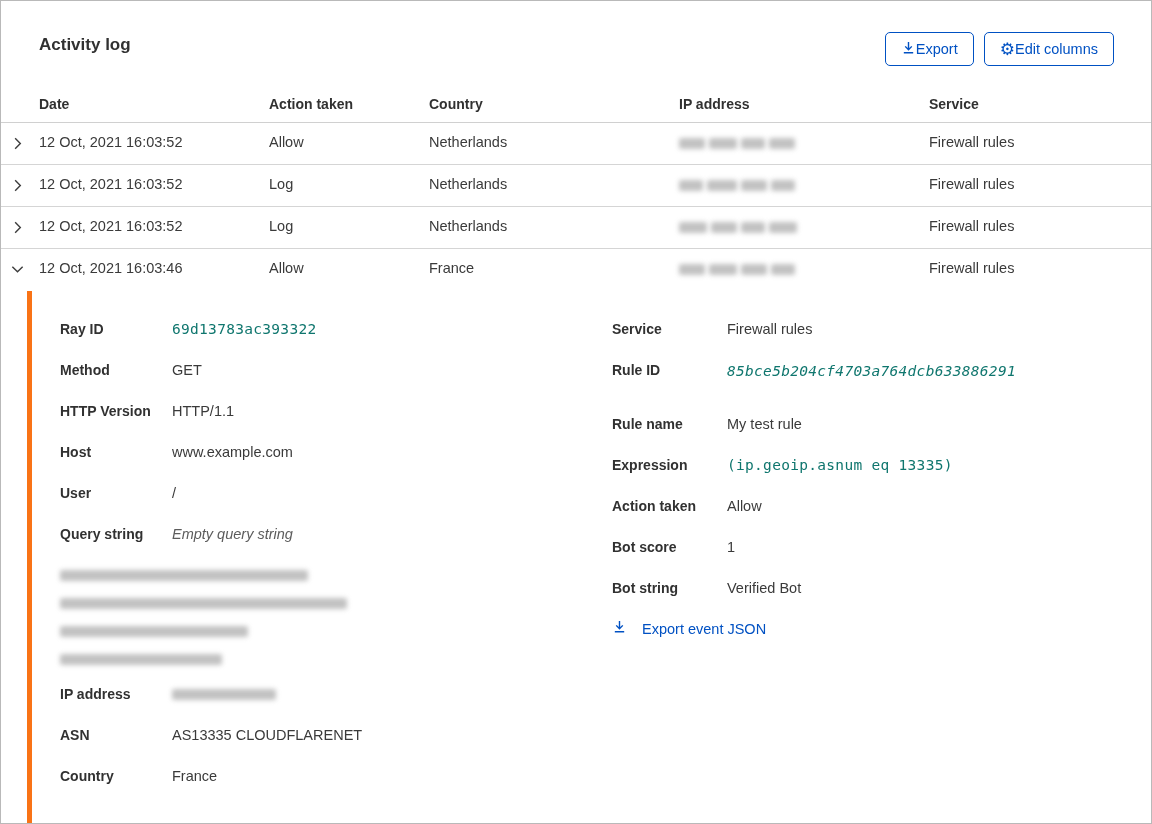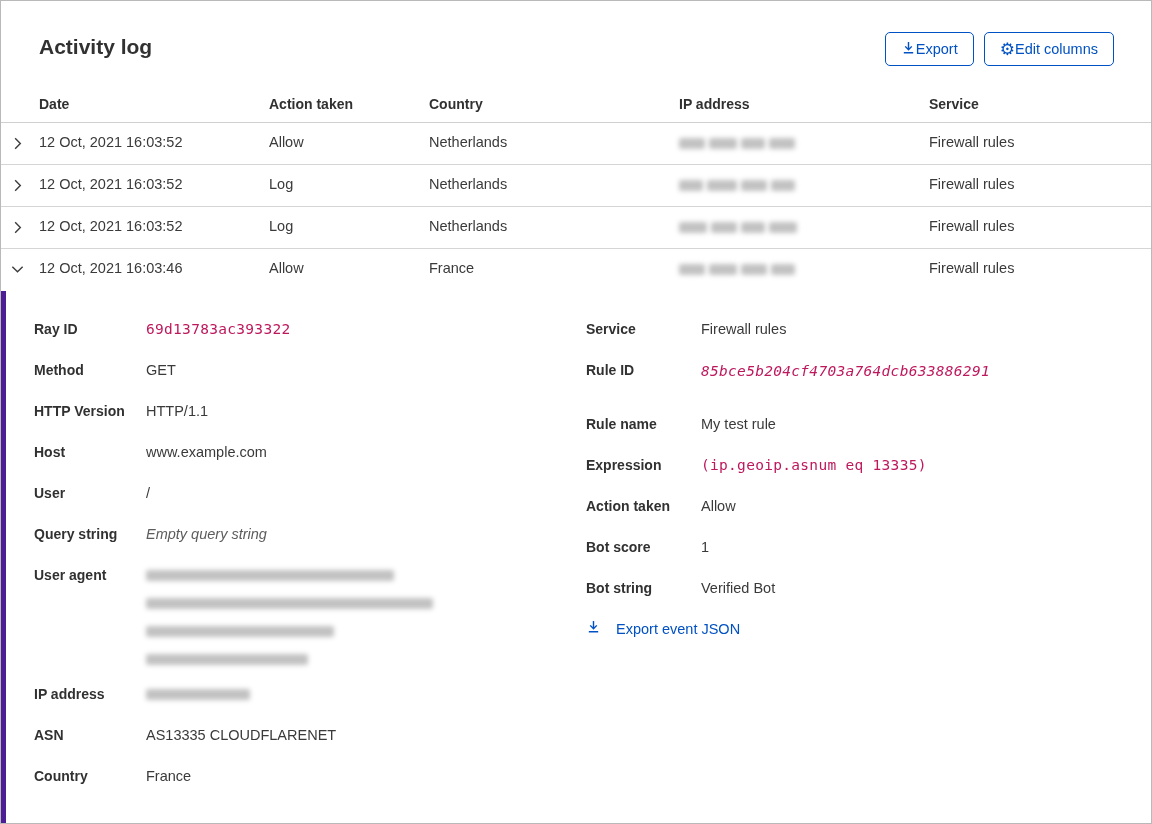--- a/index.html
+++ b/index.html
@@ -13,21 +13,21 @@
     border:1px solid #b9b9b9;
     display:flex; flex-direction:column;
     overflow:hidden;
     color:#313131;
   }
 
   
   .header { position:relative; height:90px; flex:none; }
   .page-title {
     position:absolute; left:38px; top:34px;
-    font-size:21px; font-weight:700; color:#313131;
+    font-size:17px; font-weight:700; color:#313131;
   }
   .toolbar {
     position:absolute; right:37px; top:31px;
     display:flex; gap:10px;
   }
   .btn {
     display:flex; align-items:center; gap:0;
     height:34px; padding:0 15px;
     background:#ffffff;
     border:1px solid #0051c3; border-radius:5px;
@@ -67,35 +67,36 @@
   .blur-seg {
     display:inline-block; height:11px; border-radius:2px;
     background:#8f8f8f; filter:blur(2.5px); opacity:.55;
     vertical-align:middle;
   }
   .ip-blur { position:absolute; top:15px; display:flex; gap:4px; }
 
   
   .panel {
     position:relative; flex:1;
-    border-left:5px solid #4c1d95;
+    border-left:5px solid #f97316;
     background:#fff;
+    margin-left:26px;
   }
   .detail-col { position:absolute; top:26px; }
   .detail-col.left  { left:28px;  width:500px; }
   .detail-col.right { left:580px; width:545px; }
 
   .drow { display:flex; margin-bottom:17px; line-height:24px; }
   .dlabel { flex:none; font-size:14px; font-weight:700; color:#313131; }
   .left  .dlabel { width:112px; }
   .right .dlabel { width:115px; }
   .dvalue { font-size:14.5px; color:#3a3a3a; }
   .dvalue.mono {
     font-family:"DejaVu Sans Mono","Liberation Mono",monospace;
-    font-size:14.5px; color:#be185d; letter-spacing:.3px;
+    font-size:14.5px; color:#0f766e; letter-spacing:.3px;
   }
   .dvalue.empty-italic { font-style:italic; color:#5c5c5c; }
   .drow.rule-id { margin-bottom:28px; }
   .drow.rule-id .dvalue { width:300px; word-break:break-all; line-height:26px;font-style:italic; }
 
   .redact-lines { padding-top:7px; }
   .redact-lines .blur-seg { display:block; margin-bottom:17px; }
   .redact-lines .blur-seg:last-child { margin-bottom:0; }
 
   .export-json {
@@ -228,21 +229,20 @@
       </div>
       <div class="drow">
         <span class="dlabel">User</span>
         <span class="dvalue">/</span>
       </div>
       <div class="drow">
         <span class="dlabel">Query string</span>
         <span class="dvalue empty-italic">Empty query string</span>
       </div>
       <div class="drow">
-        <span class="dlabel">User agent</span>
         <span class="redact-lines">
           <i class="blur-seg" style="width:248px"></i>
           <i class="blur-seg" style="width:287px"></i>
           <i class="blur-seg" style="width:188px"></i>
           <i class="blur-seg" style="width:162px"></i>
         </span>
       </div>
       <div class="drow">
         <span class="dlabel">IP address</span>
         <span class="redact-lines" style="padding-top:7px">

